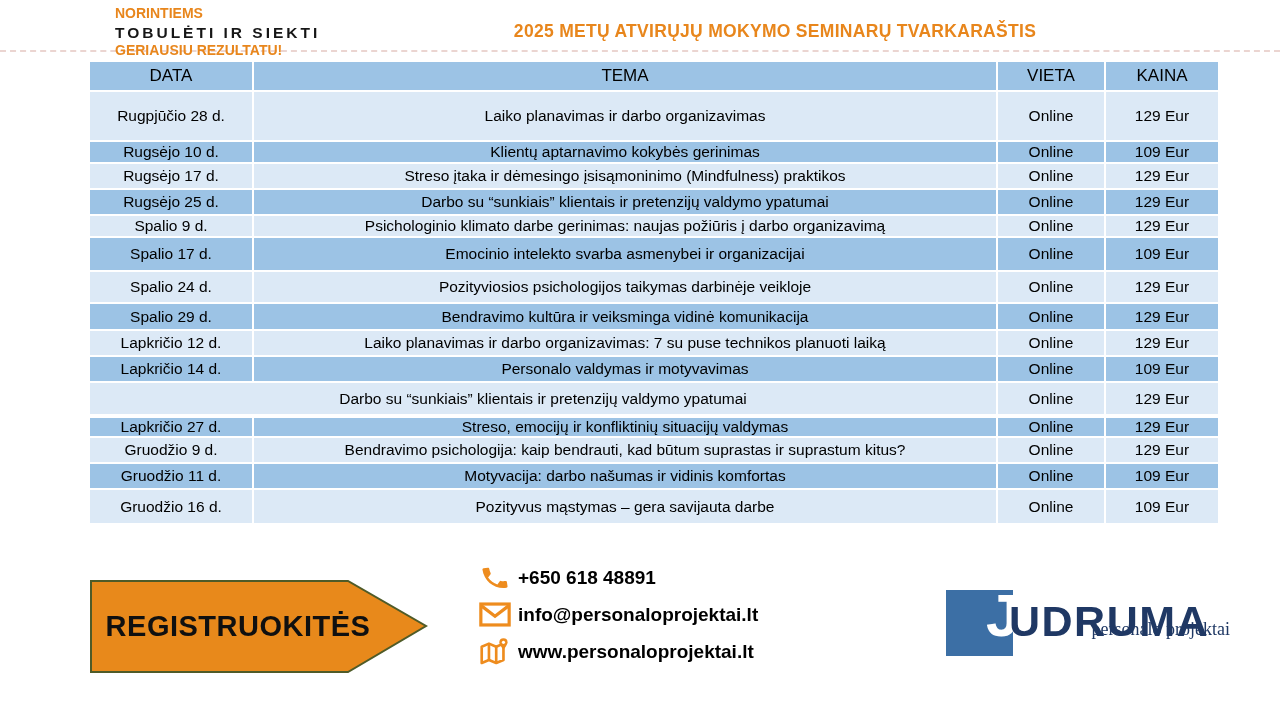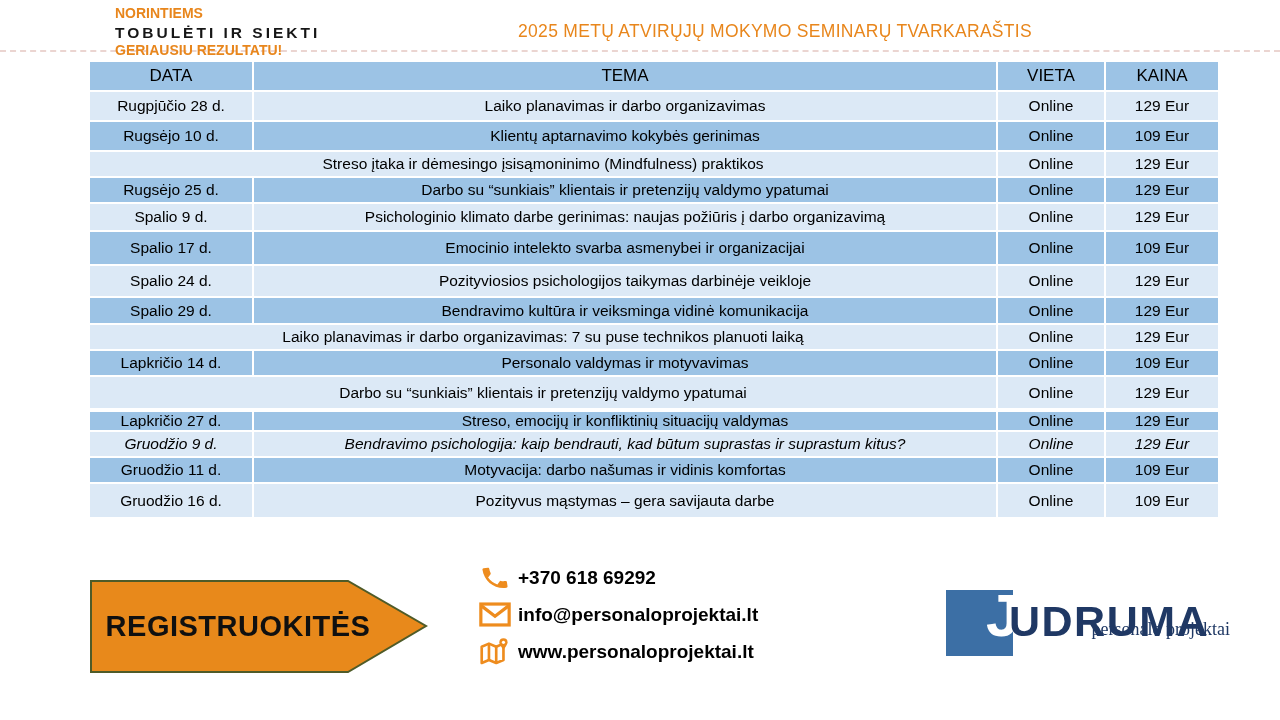--- a/index.html
+++ b/index.html
@@ -14,48 +14,48 @@
   .guide-line { position:absolute; top:50px; left:0; width:1280px;
     border-top:2px dashed rgba(205,150,140,.40); }
 
   
   .motto { position:absolute; left:115px; top:5px; width:285px; text-align:left; line-height:1.25; }
   .motto-accent { color:var(--accent); font-weight:bold; font-size:14px; }
   .motto-dark { color:#161616; font-weight:bold; font-size:15.5px; letter-spacing:3px; }
 
   
   .main-title { position:absolute; left:430px; top:21px; width:690px; text-align:center;
-    color:var(--accent); font-weight:normal; font-size:17.5px; letter-spacing:.3px; }
+    color:var(--accent); font-weight:bold; font-size:17.5px; letter-spacing:.3px; }
 
   
   .ttable { position:absolute; left:90px; top:62px; width:1128px; }
   .trow { display:flex; column-gap:2px; margin-bottom:2px; }
   .cell { display:flex; align-items:center; justify-content:center;
     text-align:center; font-size:15.5px; color:#000; line-height:1.1; padding:0 6px; }
   .c-date  { width:162px; }
   .c-topic { flex:1; }
   .c-place { width:106px; }
   .c-price { width:112px; }
   .thead .cell { background:var(--header-blue); font-size:17px; }
   .light .cell { background:var(--row-light); }
   .dark  .cell { background:var(--header-blue); }
   .ttable .trow:nth-child(1)  { height:28px; }
-  .ttable .trow:nth-child(2)  { height:28px; }
-  .ttable .trow:nth-child(3)  { height:28px; }
+  .ttable .trow:nth-child(2)  { height:48px; }
+  .ttable .trow:nth-child(3)  { height:20px; }
   .ttable .trow:nth-child(4)  { height:24px; }
   .ttable .trow:nth-child(5)  { height:24px; }
-  .ttable .trow:nth-child(6)  { height:26px; }
+  .ttable .trow:nth-child(6)  { height:20px; }
   .ttable .trow:nth-child(7)  { height:32px; }
   .ttable .trow:nth-child(8)  { height:30px; }
   .ttable .trow:nth-child(9)  { height:25px; margin-top:2px; }
   .ttable .trow:nth-child(10) { height:24px; }
   .ttable .trow:nth-child(11) { height:24px; }
   .ttable .trow:nth-child(12) { height:31px; }
   .ttable .trow:nth-child(13) { height:18px; margin-top:4px; }
-  .ttable .trow:nth-child(14) { height:24px;font-style:italic; }
+  .ttable .trow:nth-child(14) { height:24px; }
   .ttable .trow:nth-child(15) { height:24px; }
   .ttable .trow:nth-child(16) { height:33px; }
 
   
   .cta { position:absolute; left:90px; top:580px; width:338px; height:88px; cursor:pointer; }
   .cta svg { position:absolute; left:0; top:0; }
   .cta-label { position:absolute; left:8px; top:0; width:280px; height:93px;
     display:flex; align-items:center; justify-content:center;
     font-size:29px; font-weight:bold; color:#101010; letter-spacing:.5px; }
 
@@ -104,20 +104,21 @@
       <div class="cell c-place">Online</div>
       <div class="cell c-price">129 Eur</div>
     </div>
     <div class="trow dark">
       <div class="cell c-date">Rugsėjo 10 d.</div>
       <div class="cell c-topic">Klientų aptarnavimo kokybės gerinimas</div>
       <div class="cell c-place">Online</div>
       <div class="cell c-price">109 Eur</div>
     </div>
     <div class="trow light">
+      <div class="cell c-date">Rugsėjo 17 d.</div>
       <div class="cell c-topic">Streso įtaka ir dėmesingo įsisąmoninimo (Mindfulness) praktikos</div>
       <div class="cell c-place">Online</div>
       <div class="cell c-price">129 Eur</div>
     </div>
     <div class="trow dark">
       <div class="cell c-date">Rugsėjo 25 d.</div>
       <div class="cell c-topic">Darbo su “sunkiais” klientais ir pretenzijų valdymo ypatumai</div>
       <div class="cell c-place">Online</div>
       <div class="cell c-price">129 Eur</div>
     </div>
@@ -139,20 +140,21 @@
       <div class="cell c-place">Online</div>
       <div class="cell c-price">129 Eur</div>
     </div>
     <div class="trow dark">
       <div class="cell c-date">Spalio 29 d.</div>
       <div class="cell c-topic">Bendravimo kultūra ir veiksminga vidinė komunikacija</div>
       <div class="cell c-place">Online</div>
       <div class="cell c-price">129 Eur</div>
     </div>
     <div class="trow light">
+      <div class="cell c-date">Lapkričio 12 d.</div>
       <div class="cell c-topic">Laiko planavimas ir darbo organizavimas: 7 su puse technikos planuoti laiką</div>
       <div class="cell c-place">Online</div>
       <div class="cell c-price">129 Eur</div>
     </div>
     <div class="trow dark">
       <div class="cell c-date">Lapkričio 14 d.</div>
       <div class="cell c-topic">Personalo valdymas ir motyvavimas</div>
       <div class="cell c-place">Online</div>
       <div class="cell c-price">109 Eur</div>
     </div>
@@ -194,21 +196,21 @@
     <div class="cta-label">REGISTRUOKITĖS</div>
   </div>
 
   <div class="contacts">
     <div class="contact-row">
       <span class="contact-icon">
         <svg width="30" height="30" viewBox="0 0 24 24" style="transform:rotate(-8deg)">
           <path d="M6.6 10.8c1.4 2.8 3.8 5.1 6.6 6.6l2.2-2.2c.3-.3.7-.4 1-.2 1.1.4 2.3.6 3.6.6.6 0 1 .4 1 1V20c0 .6-.4 1-1 1C10.6 21 3 13.4 3 4c0-.6.4-1 1-1h3.5c.6 0 1 .4 1 1 0 1.2.2 2.4.6 3.6.1.3 0 .7-.2 1l-2.3 2.2z" fill="#EE8C1E"></path>
         </svg>
       </span>
-      <span class="contact-text">+370 618 69292</span>
+      <span class="contact-text">+650 618 48891</span>
     </div>
     <div class="contact-row">
       <span class="contact-icon">
         <svg width="32" height="25" viewBox="0 0 26 20">
           <rect x="1.5" y="1.5" width="23" height="17" fill="none" stroke="#EE8C1E" stroke-width="2.6"></rect>
           <path d="M2,3 L13,11.5 L24,3" fill="none" stroke="#EE8C1E" stroke-width="2.6"></path>
         </svg>
       </span>
       <span class="contact-text">info@personaloprojektai.lt</span>
     </div>

